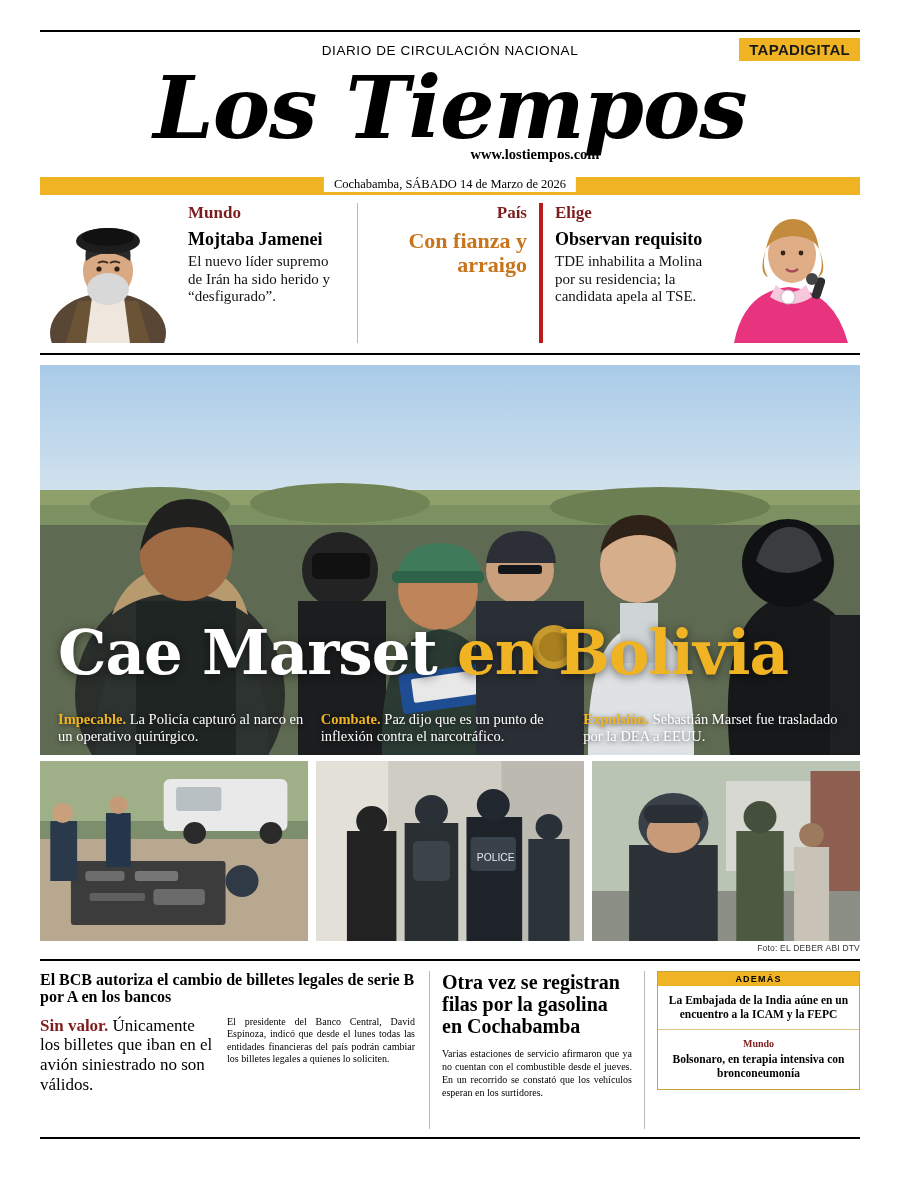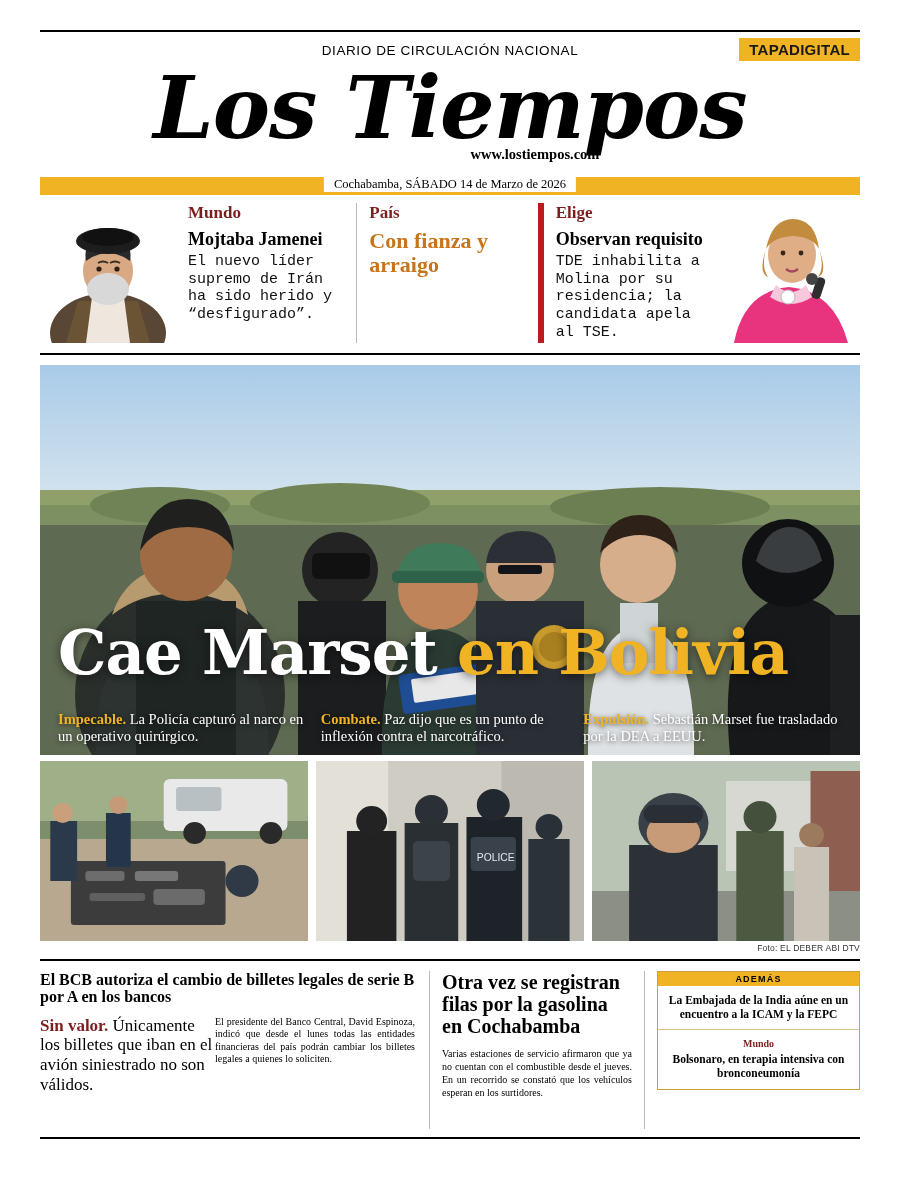--- a/index.html
+++ b/index.html
@@ -105,41 +105,41 @@
     width: 136px;
     flex: 0 0 136px;
     position: relative;
     overflow: hidden;
   }
   .teaser-col {
     flex: 1;
     padding: 0 12px;
   }
   .teaser-col.b1 { border-right: 1px solid #bbb; }
-  .teaser-col.b2 { border-right: 6px solid #b91c1c; }
+  .teaser-col.b2 { border-right: 4px solid #b91c1c; text-align: right; }
   .sec-label {
     font-family: "Liberation Serif", serif;
     font-weight: bold;
     font-size: 17px;
     color: #7d1d1d;
     margin-bottom: 6px;
   }
   .teaser-head {
     font-family: "Liberation Serif", serif;
     font-weight: bold;
     font-size: 18px;
     line-height: 1.12;
     margin-bottom: 4px;
   }
   .teaser-head.big {
     font-size: 22px;
     color: #c8741a;
   }
   .teaser-body {
-    font-family: Liberation Mono, monospace;
+    font-family: Liberation Serif, serif;
     font-size: 15px;
     line-height: 1.18;
     color: #111;
   }
 
   
   .portrait-left {
     position: absolute;
     left: 8px; bottom: 0;
     width: 120px; height: 150px;
@@ -226,21 +226,21 @@
   .bcol-3 { flex: 1; padding-left: 12px; }
 
   .b-head {
     font-family: "Liberation Serif", serif;
     font-weight: bold;
     font-size: 16px;
     line-height: 1.1;
     margin-bottom: 10px;
   }
   .b-head.small { font-size: 20px; }
-  .b-split { display: flex; }
+  .b-split { display: flex; gap: 12px; }
   .b-lead {
     font-family: "Liberation Serif", serif;
     font-size: 17px;
     line-height: 1.15;
     flex: 0 0 175px;
   }
   .b-lead b { color: #7d1d1d; }
   .b-text {
     font-family: "Liberation Serif", serif;
     font-size: 10px;

